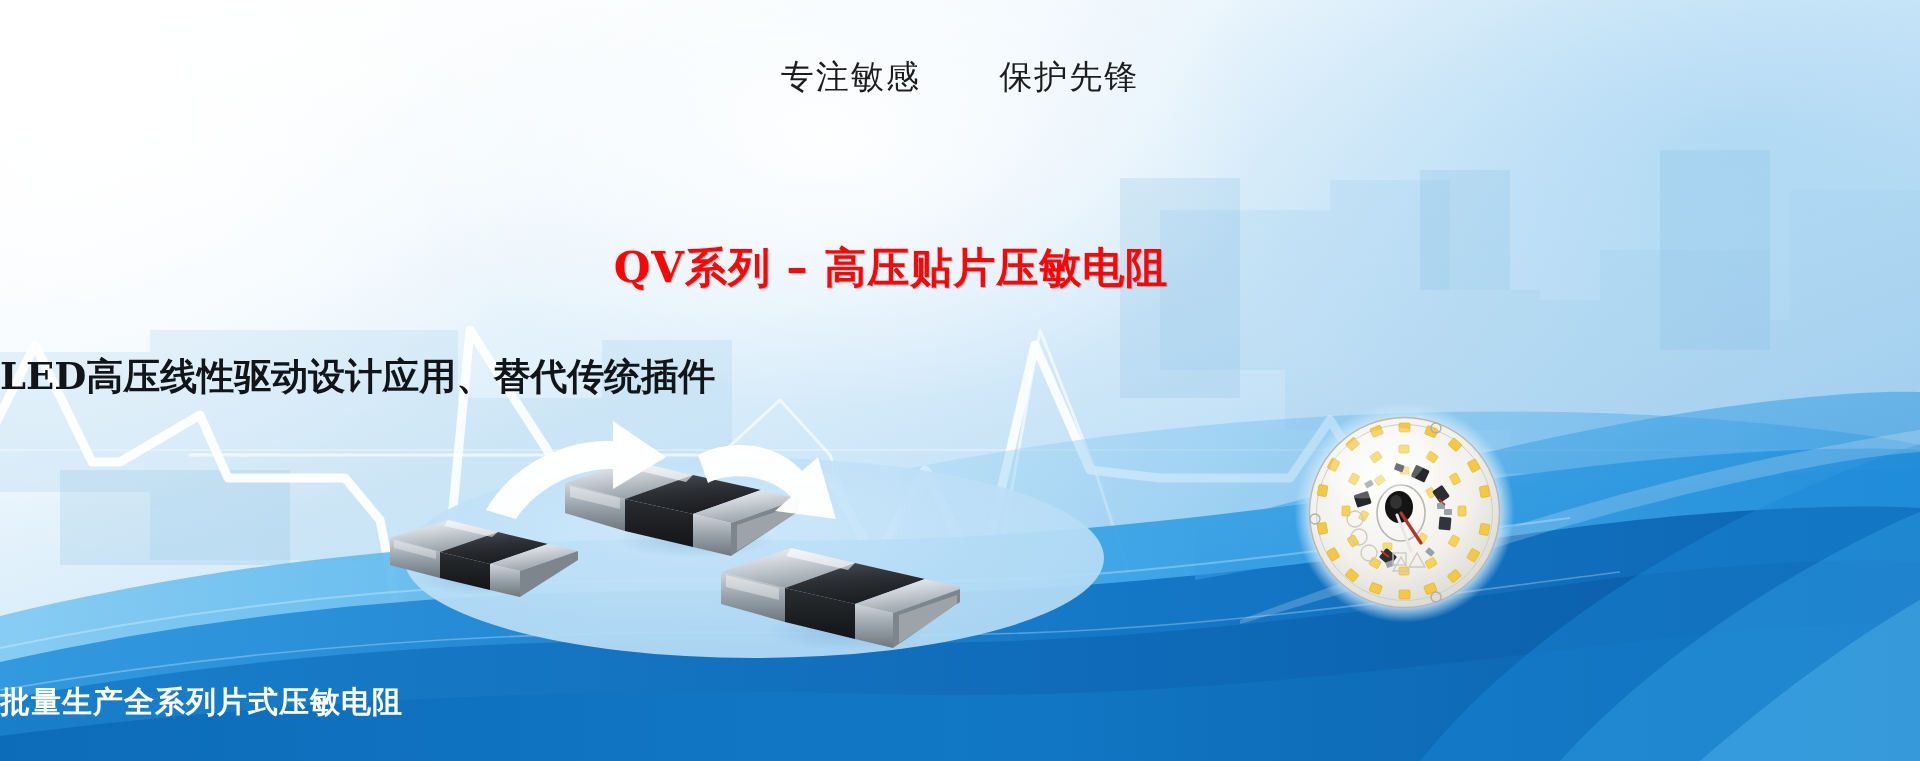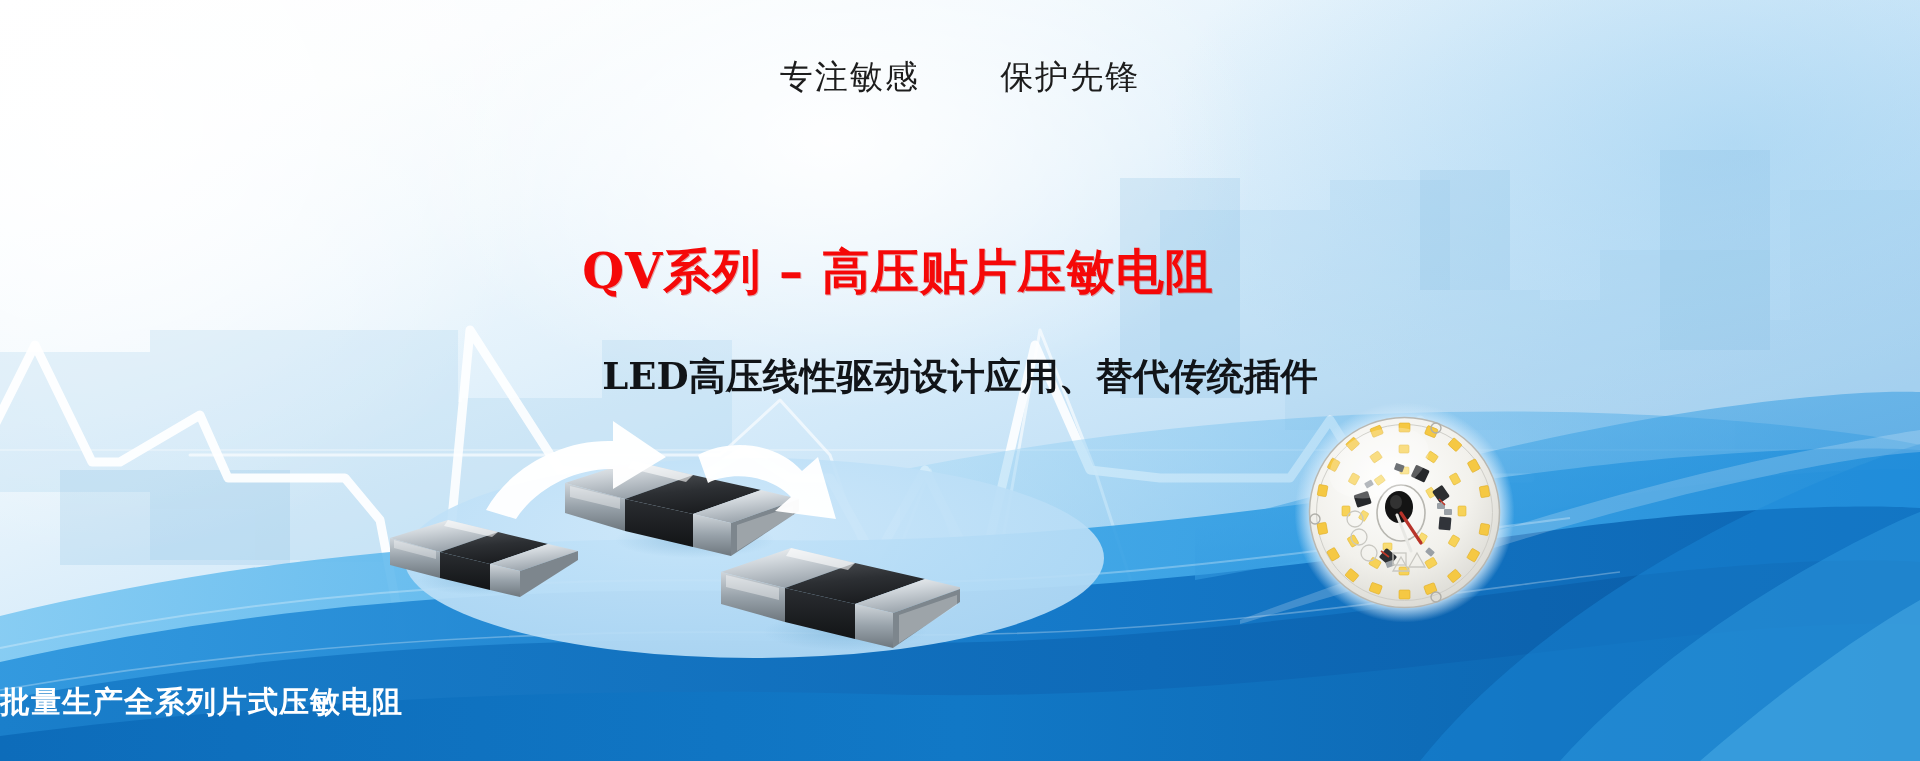--- a/index.html
+++ b/index.html
@@ -31,35 +31,34 @@
   .tint-right {
     position:absolute; right:-60px; top:-80px; width:820px; height:560px;
     background:radial-gradient(ellipse at 70% 40%, rgba(150,205,240,.50) 0%, rgba(150,205,240,0) 70%);
   }
 
   
   .tagline {
     position:absolute; top:55px; left:0; width:1920px;
     text-align:center; color:#1d1d1d;
     font-size:33px; font-weight:400; letter-spacing:2px;
-    font-family:Liberation Sans, sans-serif;
+    font-family:Liberation Serif, serif;
   }
   .tagline .gap { display:inline-block; width:58px; }
 
   .title {
-    position:absolute; top:240px; left:18px; width:1760px;
+    position:absolute; top:240px; left:11px; width:1760px;
     text-align:center;
     color:#f50808;
-    font-size:48px; font-weight:bold; letter-spacing:1px;
+    font-size:42px; font-weight:bold; letter-spacing:1px;
     font-family:"DejaVu Serif","Liberation Serif", serif;
     text-shadow:1px 1px 0 rgba(190,0,0,.30);
   }
   .subtitle {
     position:absolute; top:352px; left:0; width:1920px;
-    text-align:center;
     color:#111418;
     font-size:37px; font-weight:bold; letter-spacing:0px;
     font-family:"DejaVu Serif","Liberation Serif", serif;
   }
   .footnote {
     position:absolute; top:682px; left:0; width:1920px;
     padding-right:393px;
     color:#ffffff;
     font-size:30px; font-weight:bold; letter-spacing:1px;
     font-family:"DejaVu Sans","Liberation Sans", sans-serif;

